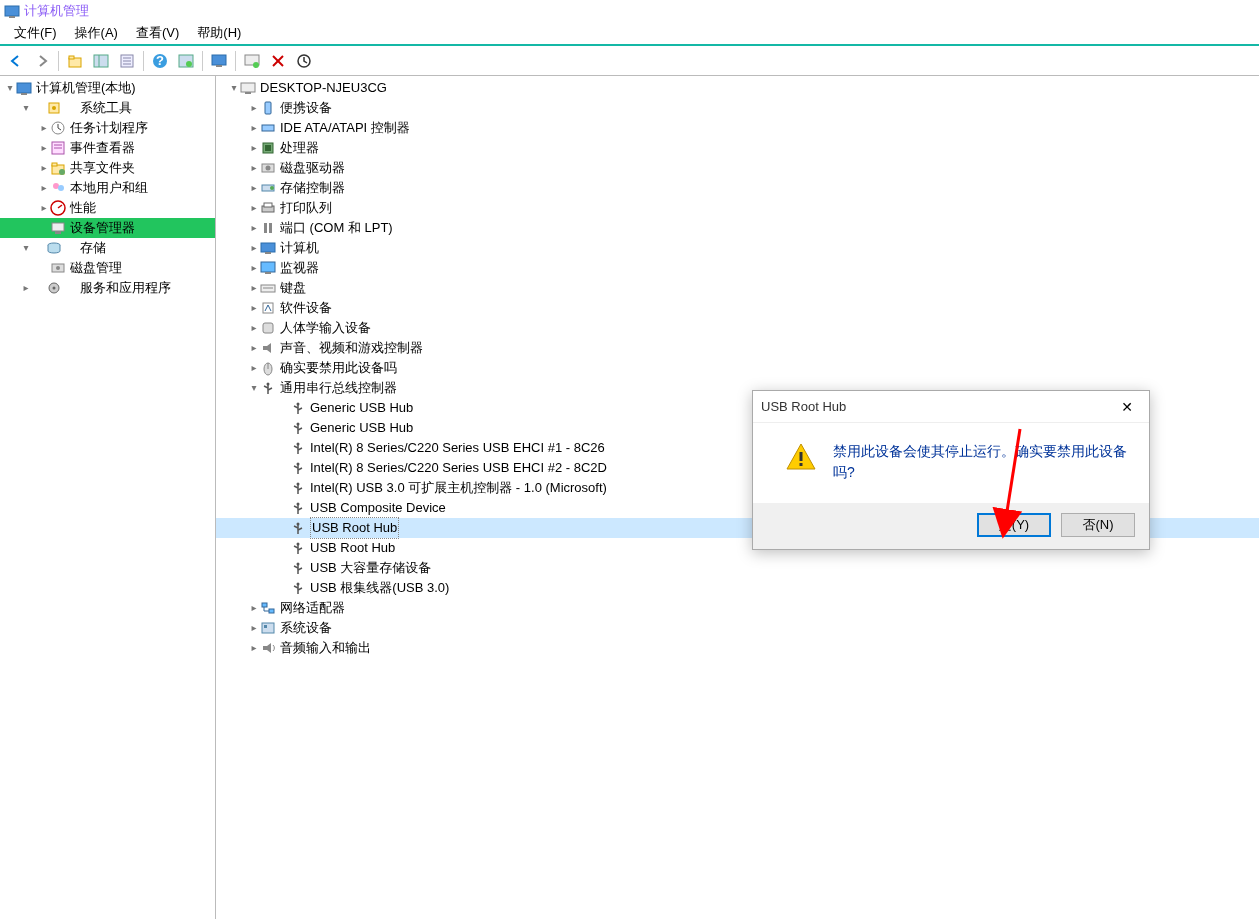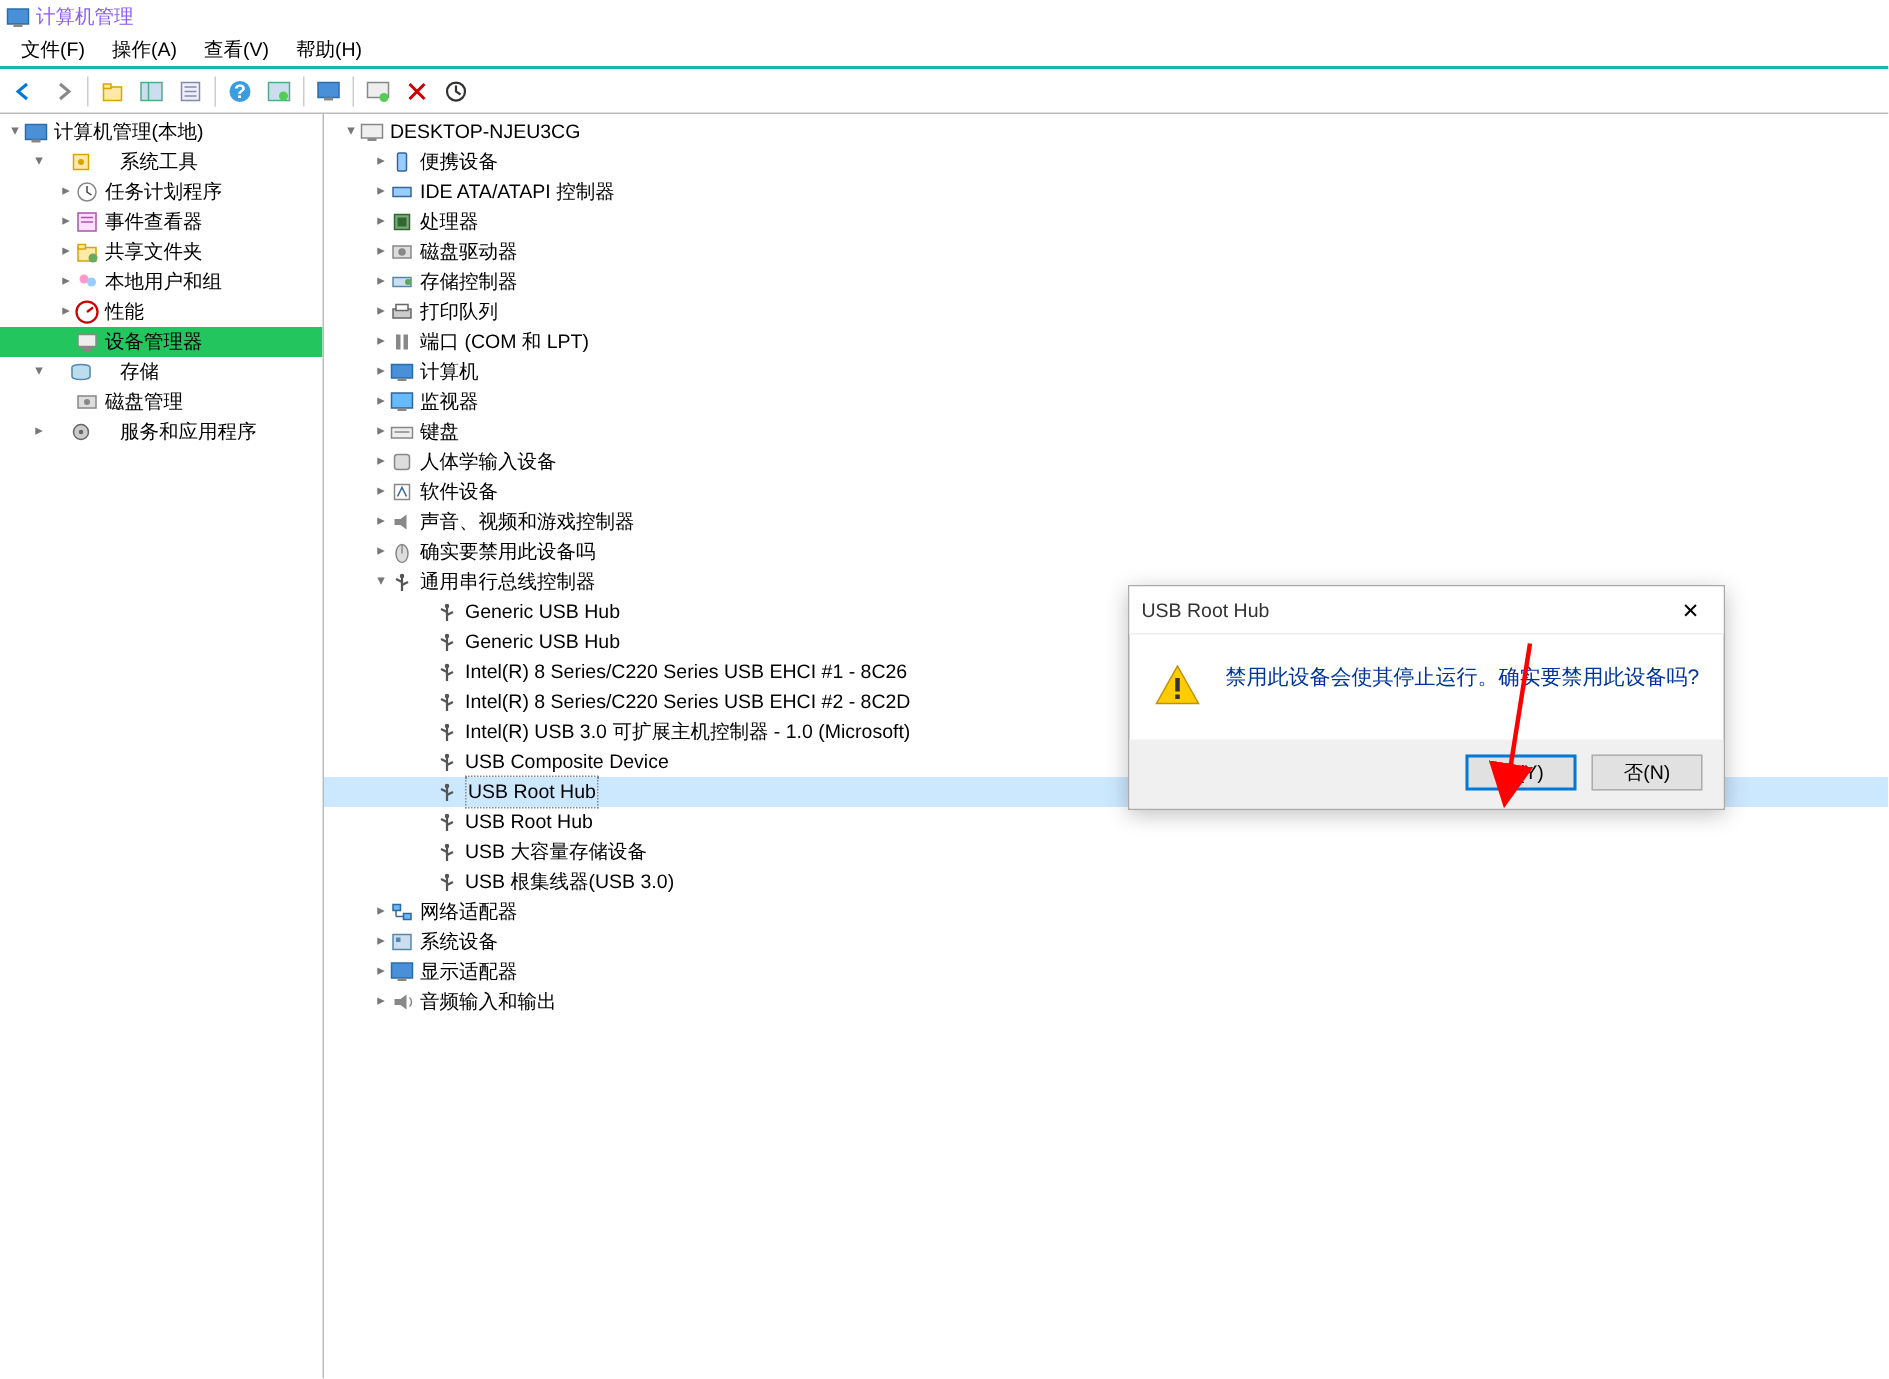--- a/index.html
+++ b/index.html
@@ -41,21 +41,21 @@
 
 .rind0 { padding-left: 12px; }
 .rind1 { padding-left: 32px; }
 .rind2 { padding-left: 62px; }
 
 
 .dialog { position: absolute; left: 752px; top: 390px; width: 398px; background: #fff; border: 1px solid #aaa; box-shadow: 0 3px 14px rgba(0,0,0,0.25); }
 .dialog-title { display: flex; align-items: center; justify-content: space-between; height: 32px; padding: 0 8px; background: #fff; border-bottom: 1px solid #eee; }
 .dialog-title .dt-text { font-size: 13px; color: #333; }
 .dialog-title .close-btn { width: 28px; height: 20px; display: flex; align-items: center; justify-content: center; font-size: 14px; cursor: pointer; }
-.dialog-body { display: flex; padding: 18px 16px 20px 16px; gap: 16px; }
+.dialog-body { display: flex; padding: 18px 16px 20px 16px; gap: 16px; margin-left: 16px; }
 .dialog-body .warn-ic { width: 32px; height: 32px; flex-shrink: 0; }
 .dialog-body .msg { color: #003399; font-size: 14px; line-height: 1.5; }
 .dialog-buttons { display: flex; justify-content: flex-end; gap: 10px; padding: 10px 14px 12px; background: #f0f0f0; }
 .dialog-buttons button { width: 74px; height: 24px; background: #e1e1e1; border: 1px solid #adadad; font-size: 13px; cursor: pointer; }
 .dialog-buttons button.primary { border-color: #0078d7; box-shadow: 0 0 0 1px #0078d7 inset; }
 
 
 .annot-arrow { position: absolute; pointer-events: none; }
 
 
@@ -375,34 +375,34 @@
             <rect x="1" y="5" width="14" height="7" fill="#eee" stroke="#888"></rect>
             <line x1="3" y1="8" x2="13" y2="8" stroke="#888"></line>
           </svg>
         </span>
         <span class="lbl">键盘</span>
       </div>
       <div class="tree-item rind1">
         <span class="caret collapsed"></span>
         <span class="ic">
           <svg width="16" height="16">
-            <rect x="3" y="3" width="10" height="10" rx="2" fill="#ddd" stroke="#888"></rect>
-          </svg>
-        </span>
-        <span class="lbl">人体学输入设备</span>
-      </div>
-      <div class="tree-item rind1">
-        <span class="caret collapsed"></span>
-        <span class="ic">
-          <svg width="16" height="16">
             <rect x="3" y="3" width="10" height="10" fill="#fff" stroke="#888"></rect>
             <path d="M5 11 L8 5 L11 11" fill="none" stroke="#369"></path>
           </svg>
         </span>
         <span class="lbl">软件设备</span>
+      </div>
+      <div class="tree-item rind1">
+        <span class="caret collapsed"></span>
+        <span class="ic">
+          <svg width="16" height="16">
+            <rect x="3" y="3" width="10" height="10" rx="2" fill="#ddd" stroke="#888"></rect>
+          </svg>
+        </span>
+        <span class="lbl">人体学输入设备</span>
       </div>
       <div class="tree-item rind1">
         <span class="caret collapsed"></span>
         <span class="ic">
           <svg width="16" height="16">
             <path d="M3 6 L7 6 L11 3 L11 13 L7 10 L3 10 Z" fill="#888"></path>
           </svg>
         </span>
         <span class="lbl">声音、视频和游戏控制器</span>
       </div>
@@ -562,30 +562,20 @@
       </div>
       <div class="tree-item rind1">
         <span class="caret collapsed"></span>
         <span class="ic">
           <svg width="16" height="16">
             <rect x="2" y="3" width="12" height="10" fill="#cde" stroke="#58a"></rect>
             <rect x="4" y="5" width="3" height="3" fill="#58a"></rect>
           </svg>
         </span>
         <span class="lbl">系统设备</span>
-      </div>
-      <div class="tree-item rind1">
-        <span class="caret collapsed"></span>
-        <span class="ic">
-          <svg width="16" height="16">
-            <rect x="1" y="2" width="14" height="10" fill="#4a90d9" stroke="#2a6dab"></rect>
-            <rect x="5" y="12" width="6" height="2" fill="#888"></rect>
-          </svg>
-        </span>
-        <span class="lbl">显示适配器</span>
       </div>
       <div class="tree-item rind1">
         <span class="caret collapsed"></span>
         <span class="ic">
           <svg width="16" height="16">
             <path d="M3 6 L7 6 L11 3 L11 13 L7 10 L3 10 Z" fill="#888"></path>
             <path d="M13 5 A4 4 0 0 1 13 11" fill="none" stroke="#888"></path>
           </svg>
         </span>
         <span class="lbl">音频输入和输出</span>

